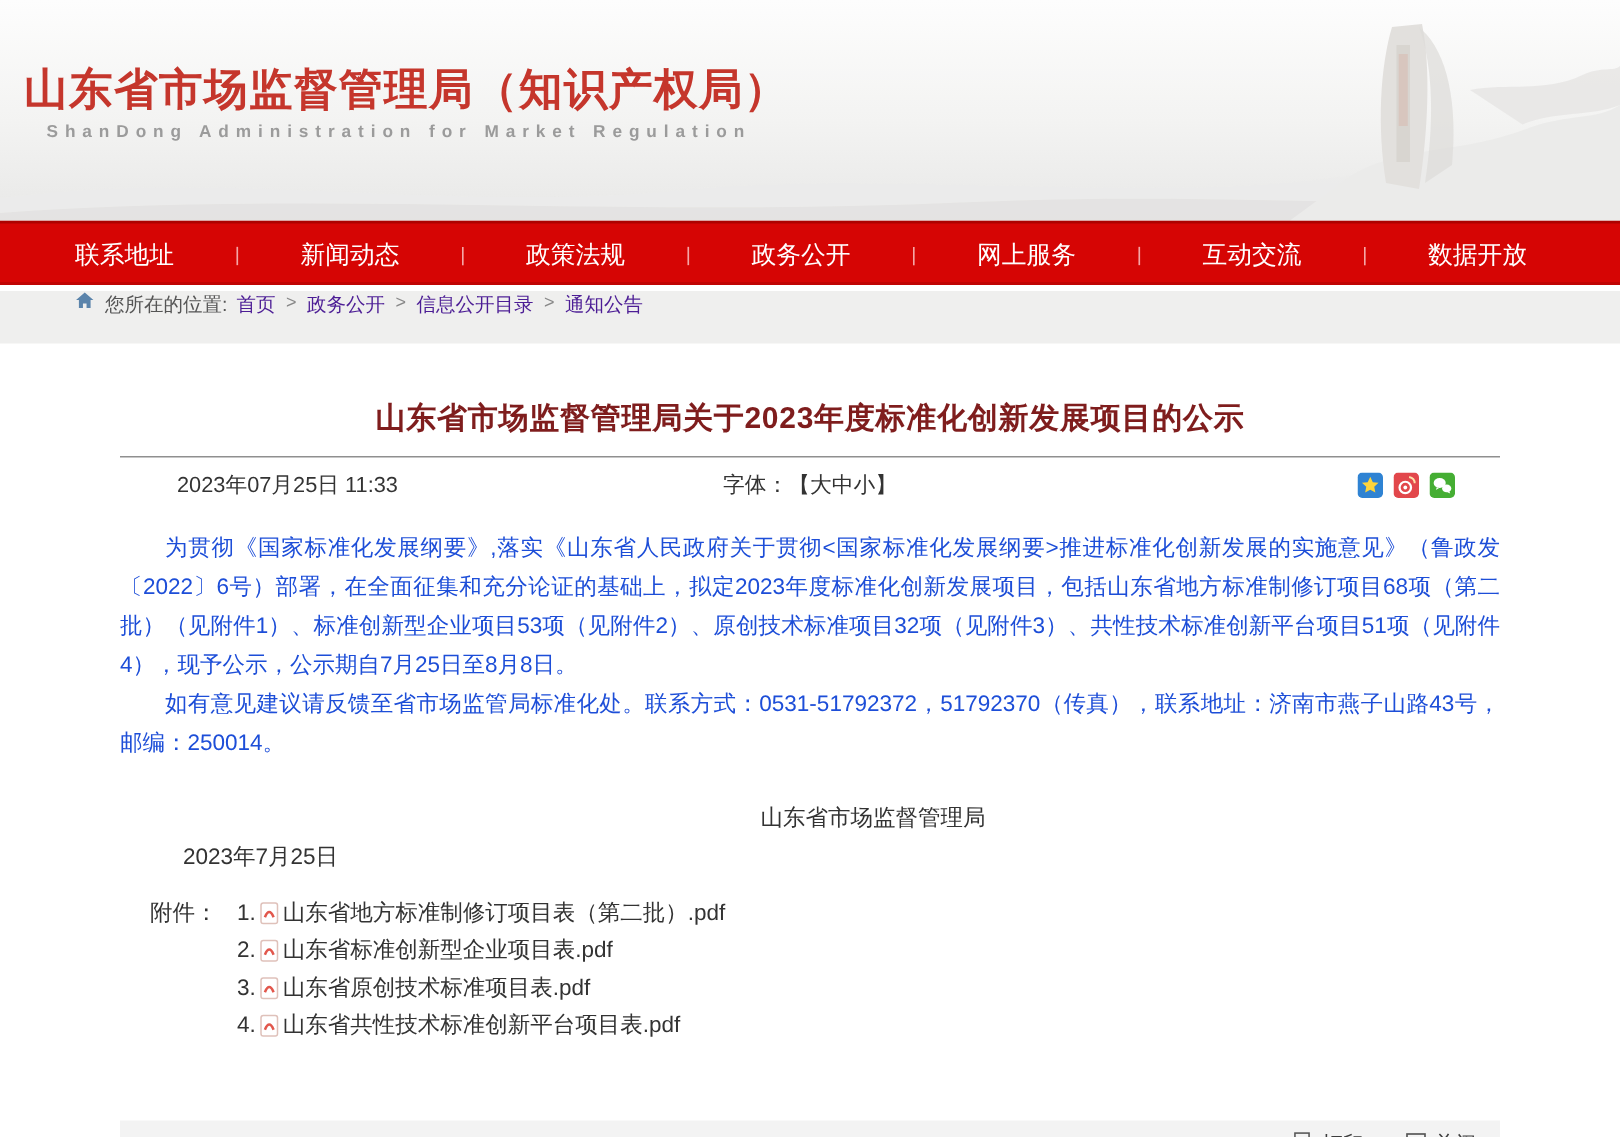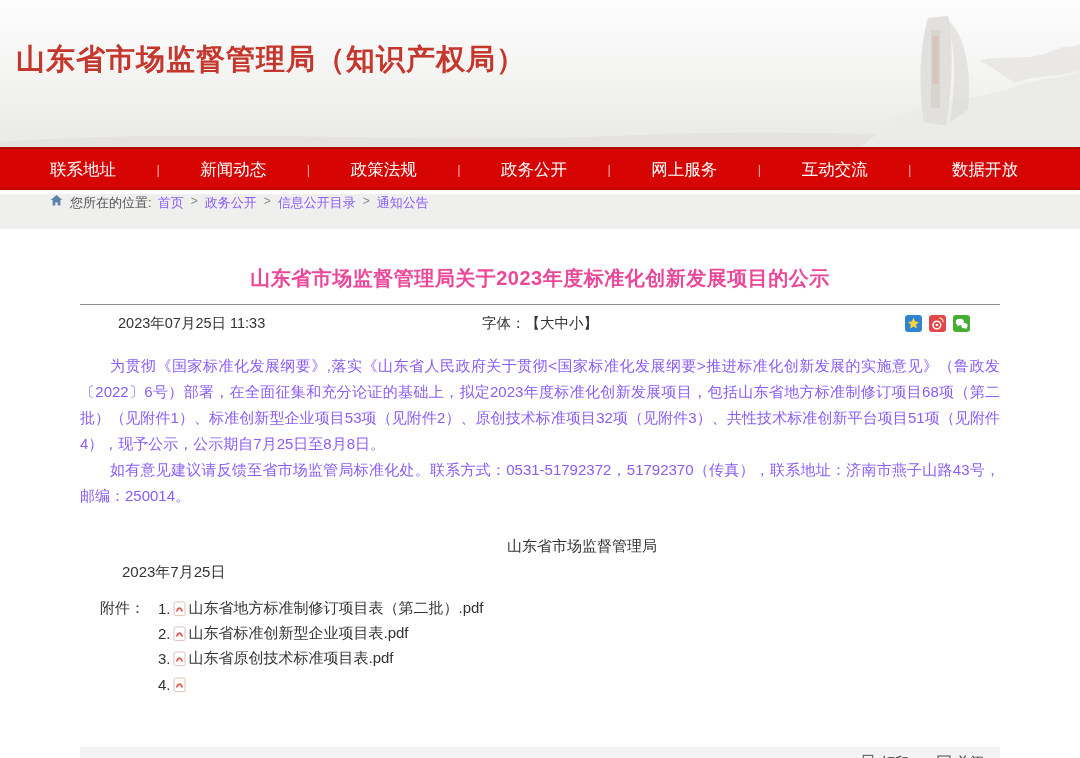--- a/index.html
+++ b/index.html
@@ -72,48 +72,48 @@
     height: 35px;
     background: var(--breadcrumb-bg, #efefee);
     display: flex;
     align-items: flex-start;
     padding-left: 50px;
     font-size: 13px;
     color: #555;
   }
   .breadcrumb .house { margin-right: 7px; display: inline-flex; }
   .breadcrumb .bc-prefix { margin-right: 6px; }
-  .breadcrumb a { color: #8b5cf6; text-decoration: none; }
+  .breadcrumb a { color: #4c1d95; text-decoration: none; }
   .bc-sep { margin: 0 7px; color: #888; font-size: 12px; }
 
   
   .content { width: 920px; margin: 0 auto; }
   .article-title {
     padding-top: 36px;
     text-align: center;
     font-size: 20px;
     font-weight: 700;
     letter-spacing: .5px;
-    color: #ec4899;
+    color: #7f1d1d;
   }
   .title-divider { margin-top: 12px; border-bottom: 1px solid #8f8f8f; }
   .meta {
     position: relative;
     height: 37px;
     display: flex;
     align-items: center;
     font-size: 14.5px;
     color: #333;
   }
   .meta-date { margin-left: 38px; }
   .meta-font { position: absolute; left: 0; right: 0; text-align: center; }
   .meta-icons { margin-left: auto; margin-right: 30px; display: flex; gap: 7px; z-index: 1; }
   .share-btn { display: inline-flex; width: 17px; height: 17px; cursor: pointer; }
 
-  .article-body { margin-top: 11px; font-size: 15px; line-height: 26px; color: #8b5cf6; }
+  .article-body { margin-top: 11px; font-size: 15px; line-height: 26px; color: #1d4ed8; }
   .article-body p { text-indent: 2em; text-align: justify; }
 
   .signature { margin-top: 25px; text-align: center; position: relative; left: 42px; font-size: 15px; line-height: 24px; }
   .sign-date  { margin-top: 2px;  text-align: left; position: relative; left: 42px; font-size: 15px; line-height: 24px; }
 
   .attachments { margin-top: 9px; font-size: 15px; color: #333; }
   .att-row { display: flex; align-items: flex-end; height: 25px; padding-left: 20px; }
   .att-label, .att-spacer { display: inline-block; width: 58px; flex: none; }
   .att-link { display: inline-flex; align-items: center; color: #333; text-decoration: none; }
   .att-link .pdf { margin: 0 2px; display: inline-flex; }
@@ -146,20 +146,21 @@
     </svg>
     <svg class="banner-watermark" width="250" height="147" viewBox="0 0 250 147">
       <path d="M60 125 C95 95 140 105 190 85 C215 76 235 80 250 70 L250 147 L30 147 Z" fill="#ebebea"></path>
       <path d="M98 18 C90 45 88 85 94 122 L116 126 C122 88 124 45 118 16 Z" fill="#e2e0dd"></path>
       <rect x="101" y="30" width="9" height="78" fill="#d6d2ce" opacity="0.85"></rect>
       <rect x="102.5" y="36" width="6" height="48" fill="#d9b9af" opacity="0.55"></rect>
       <path d="M118 20 C135 35 142 70 138 110 L120 122 C126 85 126 45 116 18 Z" fill="#dddbd8" opacity="0.7"></path>
       <path d="M150 60 C175 55 200 62 225 50 C238 44 246 48 250 44 L250 70 C230 78 205 74 185 83 Z" fill="#e6e5e4" opacity="0.8"></path>
     </svg>
     <h1 class="banner-title">山东省市场监督管理局（知识产权局）</h1>
+    <div class="banner-subtitle">ShanDong Administration for Market Regulation</div>
   </header>
 
   <nav class="main-nav">
     <a href="#">联系地址</a>
     <span class="nav-sep">|</span>
     <a href="#">新闻动态</a>
     <span class="nav-sep">|</span>
     <a href="#">政策法规</a>
     <span class="nav-sep">|</span>
     <a href="#">政务公开</a>
@@ -272,20 +273,21 @@
       <div class="att-row">
         <span class="att-spacer"></span>
         <a href="#" class="att-link">
           <span>4.</span>
           <span class="pdf">
             <svg width="14" height="16" viewBox="0 0 14 16">
               <rect x="1" y="1" width="11" height="13.6" rx="1.5" fill="#ffffff" stroke="#dfc1ba" stroke-width="1"></rect>
               <path d="M3.6 10.5 Q6.5 3.6 9.4 10.5" fill="none" stroke="#e2574c" stroke-width="1.7"></path>
             </svg>
           </span>
+          <span>山东省共性技术标准创新平台项目表.pdf</span>
         </a>
       </div>
     </div>
 
     <div class="action-bar">
       <a href="#">
         <span>
           <svg width="16" height="15" viewBox="0 0 17 15">
             <rect x="3.5" y="1" width="10" height="3.5" fill="none" stroke="#555" stroke-width="1.1"></rect>
             <rect x="1" y="4.5" width="15" height="6" fill="none" stroke="#555" stroke-width="1.1"></rect>

